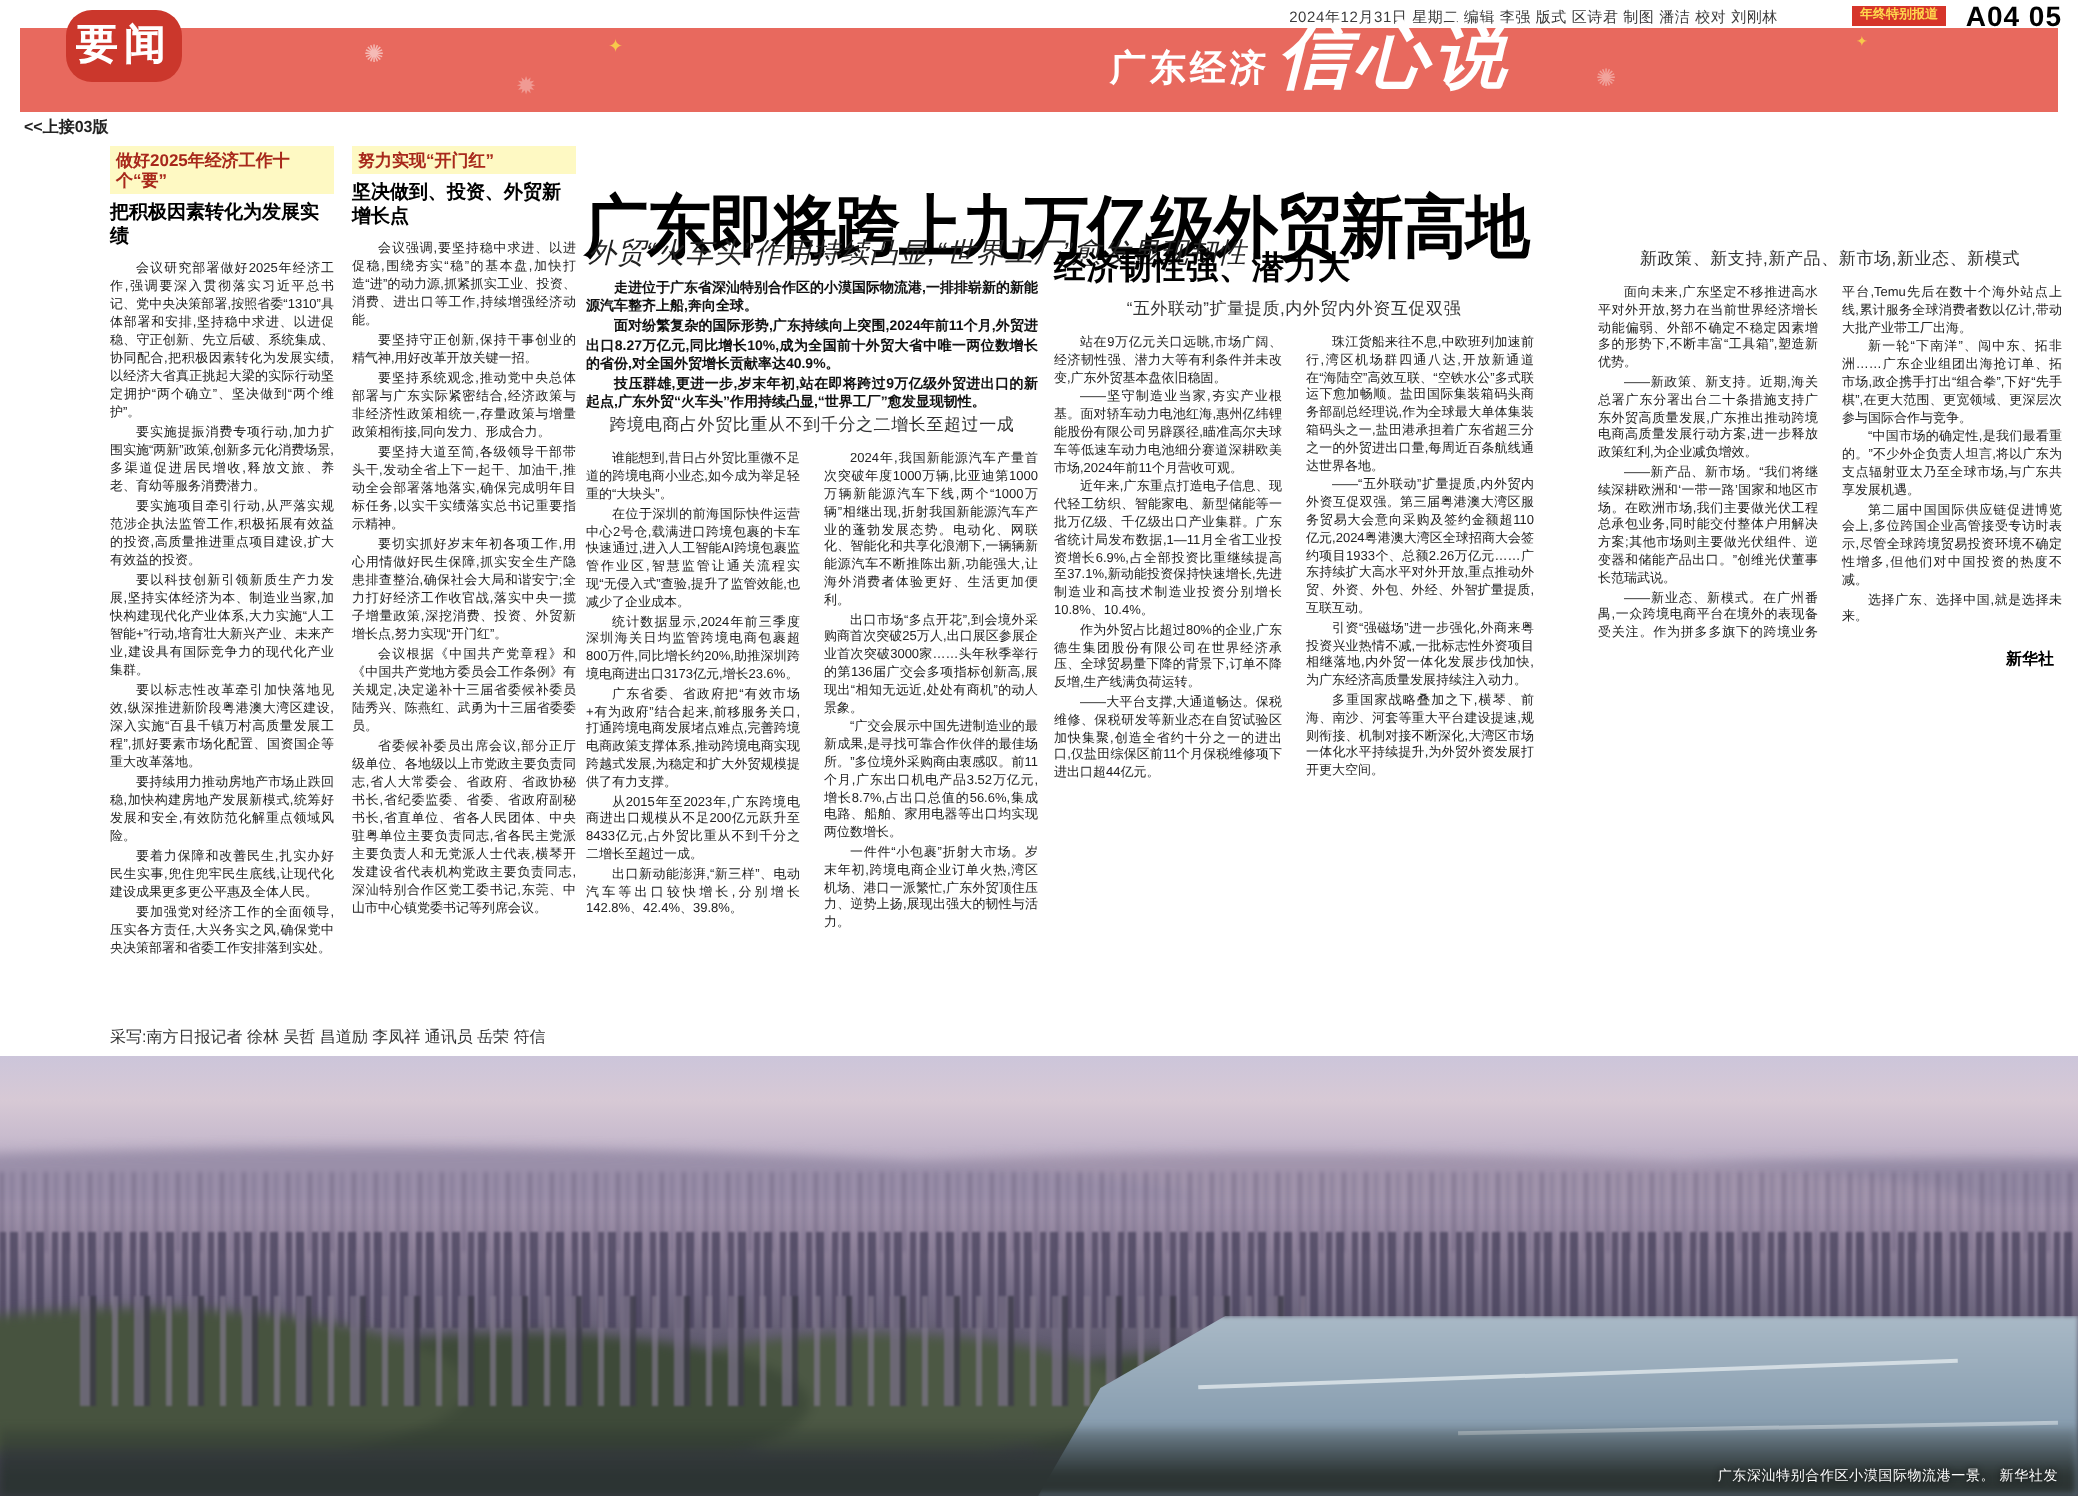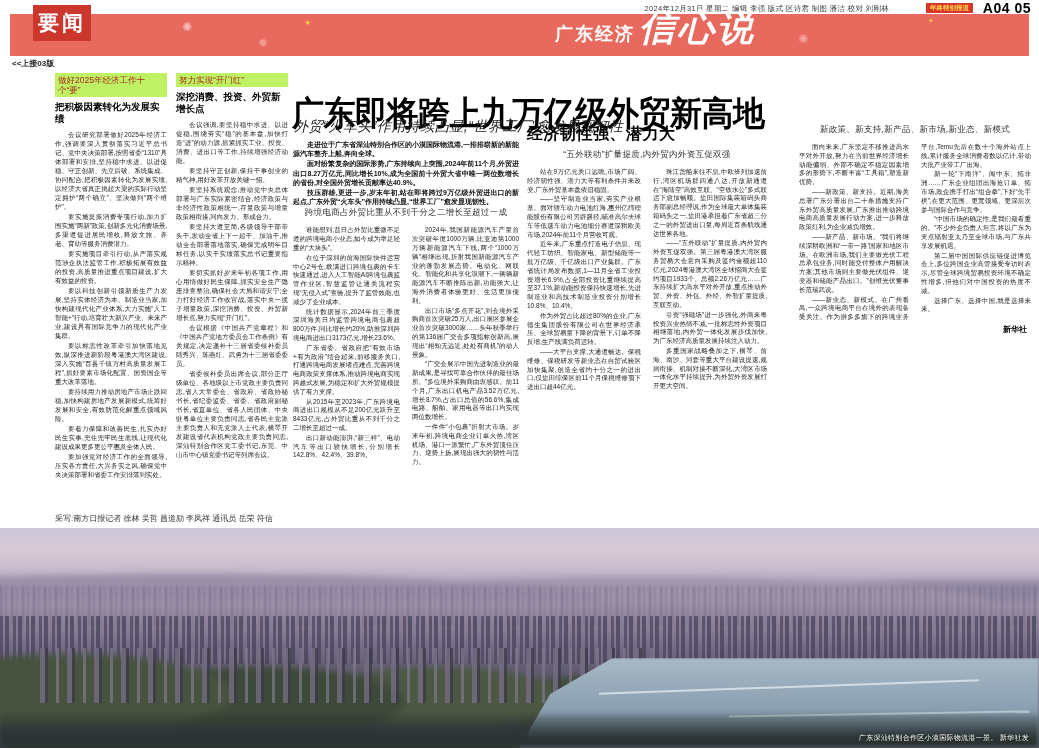--- a/index.html
+++ b/index.html
@@ -5,31 +5,31 @@
   html,body{margin:0;padding:0;background:#888;}
   .page{position:relative;width:1039px;height:750px;background:#ffffff;overflow:hidden;
         font-family:"Liberation Sans","DejaVu Sans",sans-serif;color:#1a1a1a;}
   
   .dateline{position:absolute;top:4px;right:150px;font-size:7.5px;color:#3a3a3a;letter-spacing:.3px;}
   .badge{position:absolute;top:3px;right:66px;background:#d6352a;color:#ffd84d;font-size:6.5px;
          font-weight:bold;padding:1.5px 4px;line-height:1;}
   .pagenum{position:absolute;top:0;right:8px;font-size:14px;font-weight:bold;color:#000;letter-spacing:.5px;}
   .banner{position:absolute;left:10px;top:14px;width:1019px;height:42px;background:#e8695e;}
   .edition{position:absolute;left:33px;top:5px;width:58px;height:36px;background:#cb372c;
-           color:#fff;font-size:21px;font-weight:bold;text-align:center;line-height:36px;letter-spacing:3px;}
+           color:#fff;font-size:21px;font-weight:bold;text-align:center;line-height:36px;letter-spacing:3px;border-radius:13px;}
   .banner-title{position:absolute;left:545px;bottom:3px;white-space:nowrap;color:#fff;}
   .banner-title .pre{font-size:18px;font-weight:bold;letter-spacing:2px;vertical-align:baseline;}
   .banner-title .em{font-size:36px;font-weight:bold;font-style:italic;letter-spacing:3px;margin-left:4px;}
   .sparkle{position:absolute;font-size:12px;color:rgba(255,255,255,.55);}
   .sparkle.y{color:#f7c94b;font-size:9px;}
   .continued{position:absolute;left:12px;top:58px;font-size:8px;font-weight:bold;color:#222;}
   
   .larticle{position:absolute;top:73px;width:112px;}
   .larticle.a{left:55px;} .larticle.b{left:176px;}
-  .kicker{background:#bef264;color:#a8281b;font-size:8.5px;font-weight:normal;padding:2px 3px;line-height:1.2;}
+  .kicker{background:#fef9c3;color:#a8281b;font-size:8.5px;font-weight:bold;padding:2px 3px;line-height:1.2;}
   .larticle h3{font-size:9.5px;margin:4px 0 5px;color:#000;line-height:1.25;}
   .tinybody p{font-size:6.5px;line-height:9px;text-align:justify;text-indent:2em;margin:0 0 1px;color:#222;}
   .byline{position:absolute;left:55px;top:513px;width:330px;font-size:8px;color:#333;}
   
   .headline{position:absolute;left:292px;top:70px;font-size:32px;font-weight:900;color:#000;
             letter-spacing:-.5px;white-space:nowrap;transform:scaleY(1.06);transform-origin:left top;}
   .deck{position:absolute;left:294px;top:118px;font-size:14px;color:#222;letter-spacing:.5px;font-style:italic;}
   .block{position:absolute;}
   .blockA{left:293px;top:140px;width:226px;}
   .blockB{left:527px;top:124px;width:240px;}
@@ -102,21 +102,21 @@
         <p>要以科技创新引领新质生产力发展,坚持实体经济为本、制造业当家,加快构建现代化产业体系,大力实施“人工智能+”行动,培育壮大新兴产业、未来产业,建设具有国际竞争力的现代化产业集群。</p>
         <p>要以标志性改革牵引加快落地见效,纵深推进新阶段粤港澳大湾区建设,深入实施“百县千镇万村高质量发展工程”,抓好要素市场化配置、国资国企等重大改革落地。</p>
         <p>要持续用力推动房地产市场止跌回稳,加快构建房地产发展新模式,统筹好发展和安全,有效防范化解重点领域风险。</p>
         <p>要着力保障和改善民生,扎实办好民生实事,兜住兜牢民生底线,让现代化建设成果更多更公平惠及全体人民。</p>
         <p>要加强党对经济工作的全面领导,压实各方责任,大兴务实之风,确保党中央决策部署和省委工作安排落到实处。</p>
       </div>
   </div>
 
   <div class="larticle b">
     <div class="kicker">努力实现“开门红”</div>
-    <h3>深挖消费、投资、外贸新增长点</h3>
+    <h3>坚决做到、投资、外贸新增长点</h3>
     <div class="tinybody">
         <p>会议强调,要坚持稳中求进、以进促稳,围绕夯实“稳”的基本盘,加快打造“进”的动力源,抓紧抓实工业、投资、消费、进出口等工作,持续增强经济动能。</p>
         <p>要坚持守正创新,保持干事创业的精气神,用好改革开放关键一招。</p>
         <p>要坚持系统观念,推动党中央总体部署与广东实际紧密结合,经济政策与非经济性政策相统一,存量政策与增量政策相衔接,同向发力、形成合力。</p>
         <p>要坚持大道至简,各级领导干部带头干,发动全省上下一起干、加油干,推动全会部署落地落实,确保完成明年目标任务,以实干实绩落实总书记重要指示精神。</p>
         <p>要切实抓好岁末年初各项工作,用心用情做好民生保障,抓实安全生产隐患排查整治,确保社会大局和谐安宁;全力打好经济工作收官战,落实中央一揽子增量政策,深挖消费、投资、外贸新增长点,努力实现“开门红”。</p>
         <p>会议根据《中国共产党章程》和《中国共产党地方委员会工作条例》有关规定,决定递补十三届省委候补委员陆秀兴、陈燕红、武勇为十三届省委委员。</p>
         <p>省委候补委员出席会议,部分正厅级单位、各地级以上市党政主要负责同志,省人大常委会、省政府、省政协秘书长,省纪委监委、省委、省政府副秘书长,省直单位、省各人民团体、中央驻粤单位主要负责同志,省各民主党派主要负责人和无党派人士代表,横琴开发建设省代表机构党政主要负责同志,深汕特别合作区党工委书记,东莞、中山市中心镇党委书记等列席会议。</p>
       </div>
   </div>

